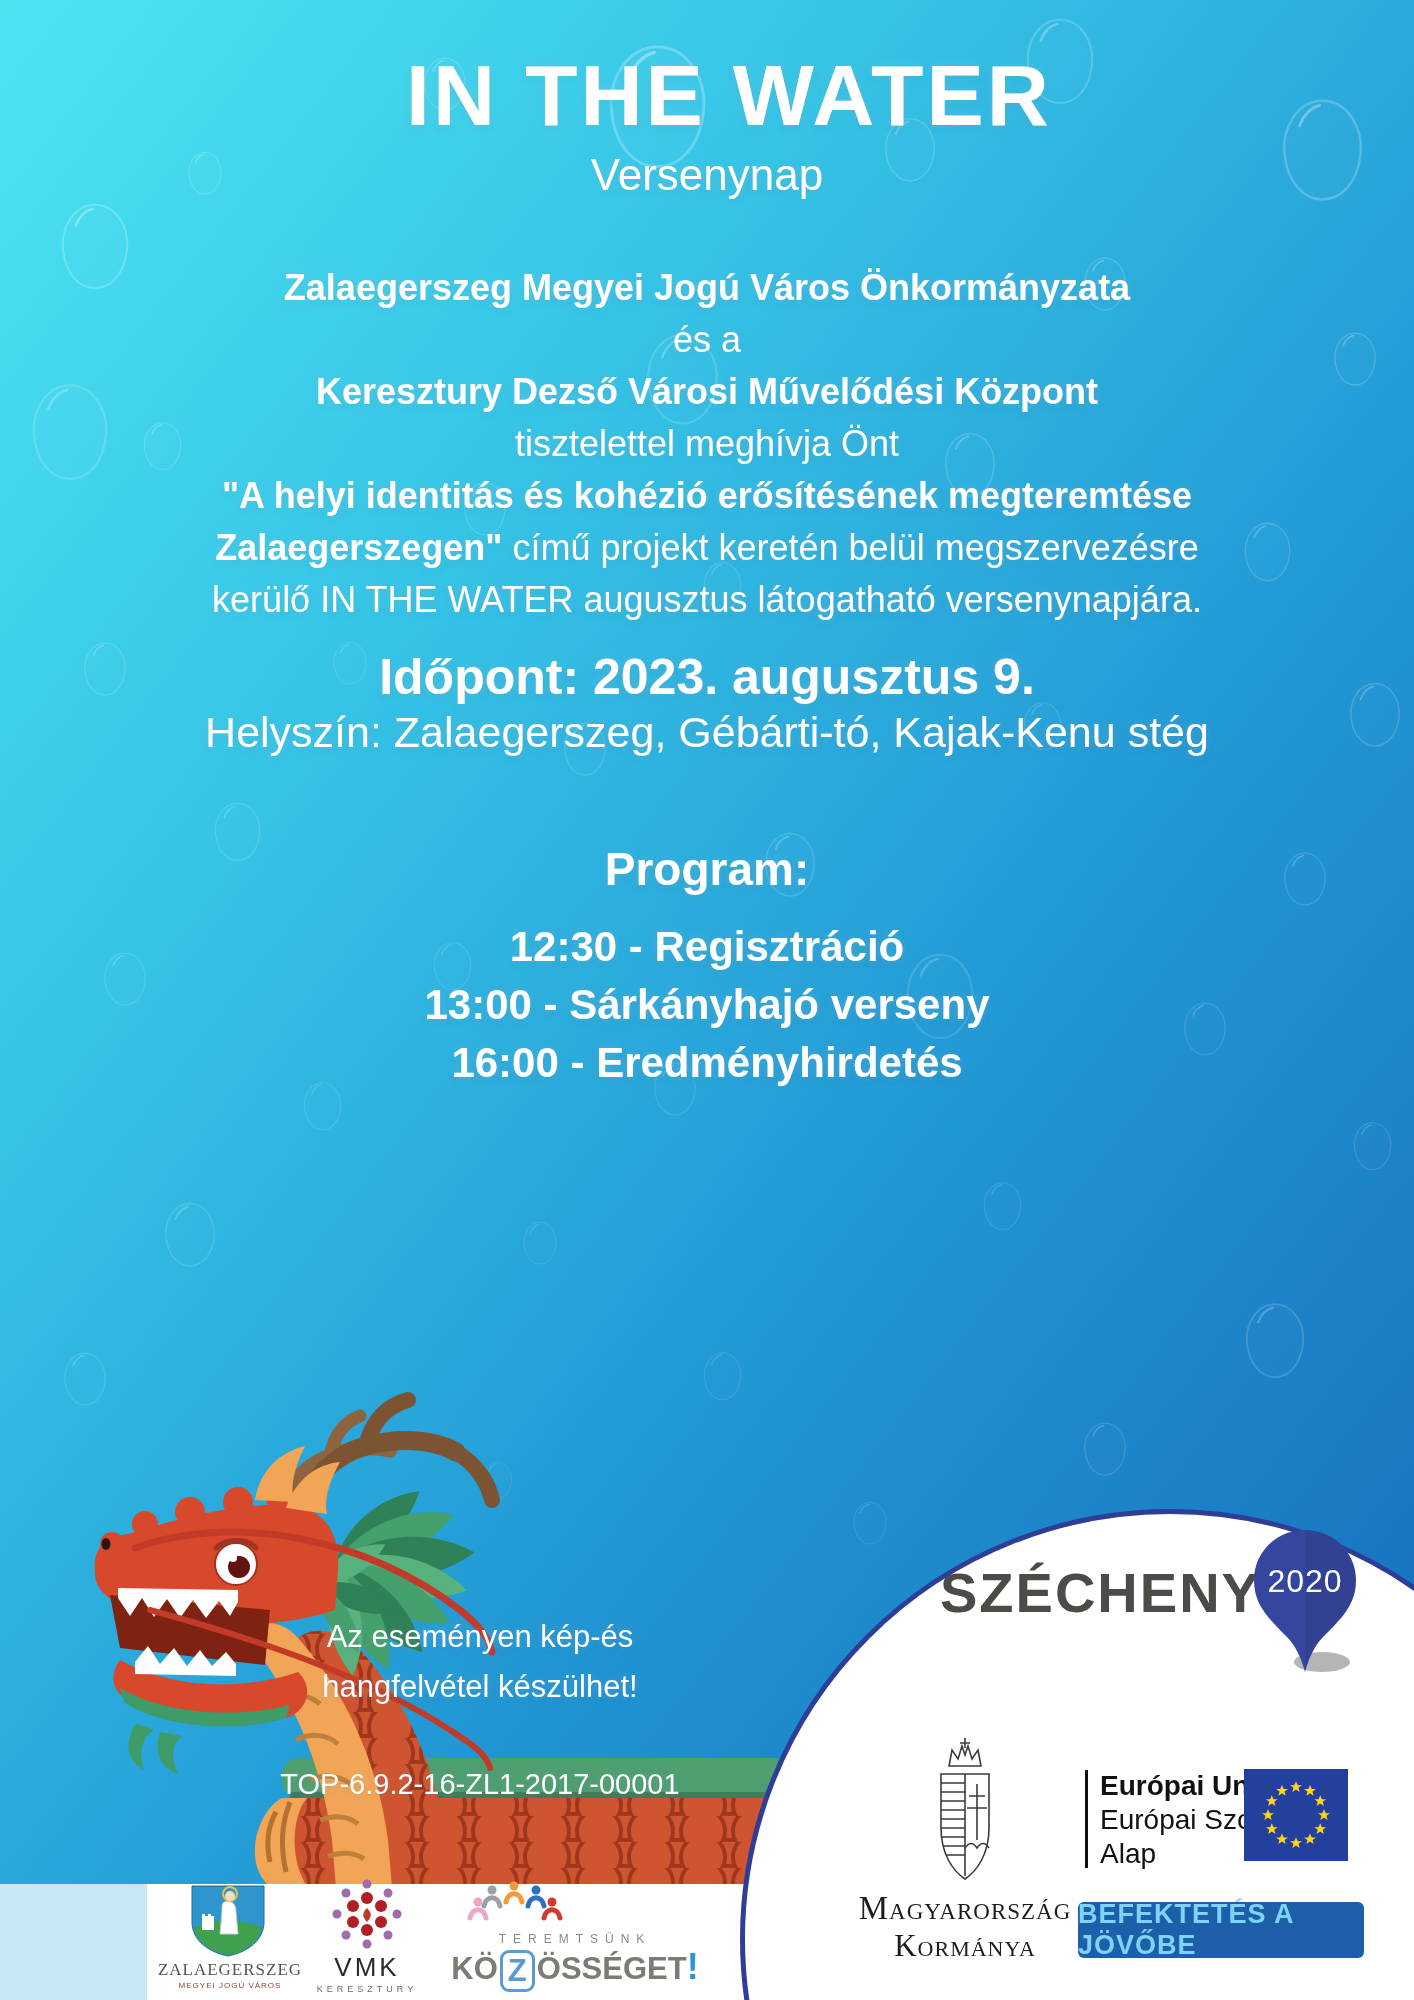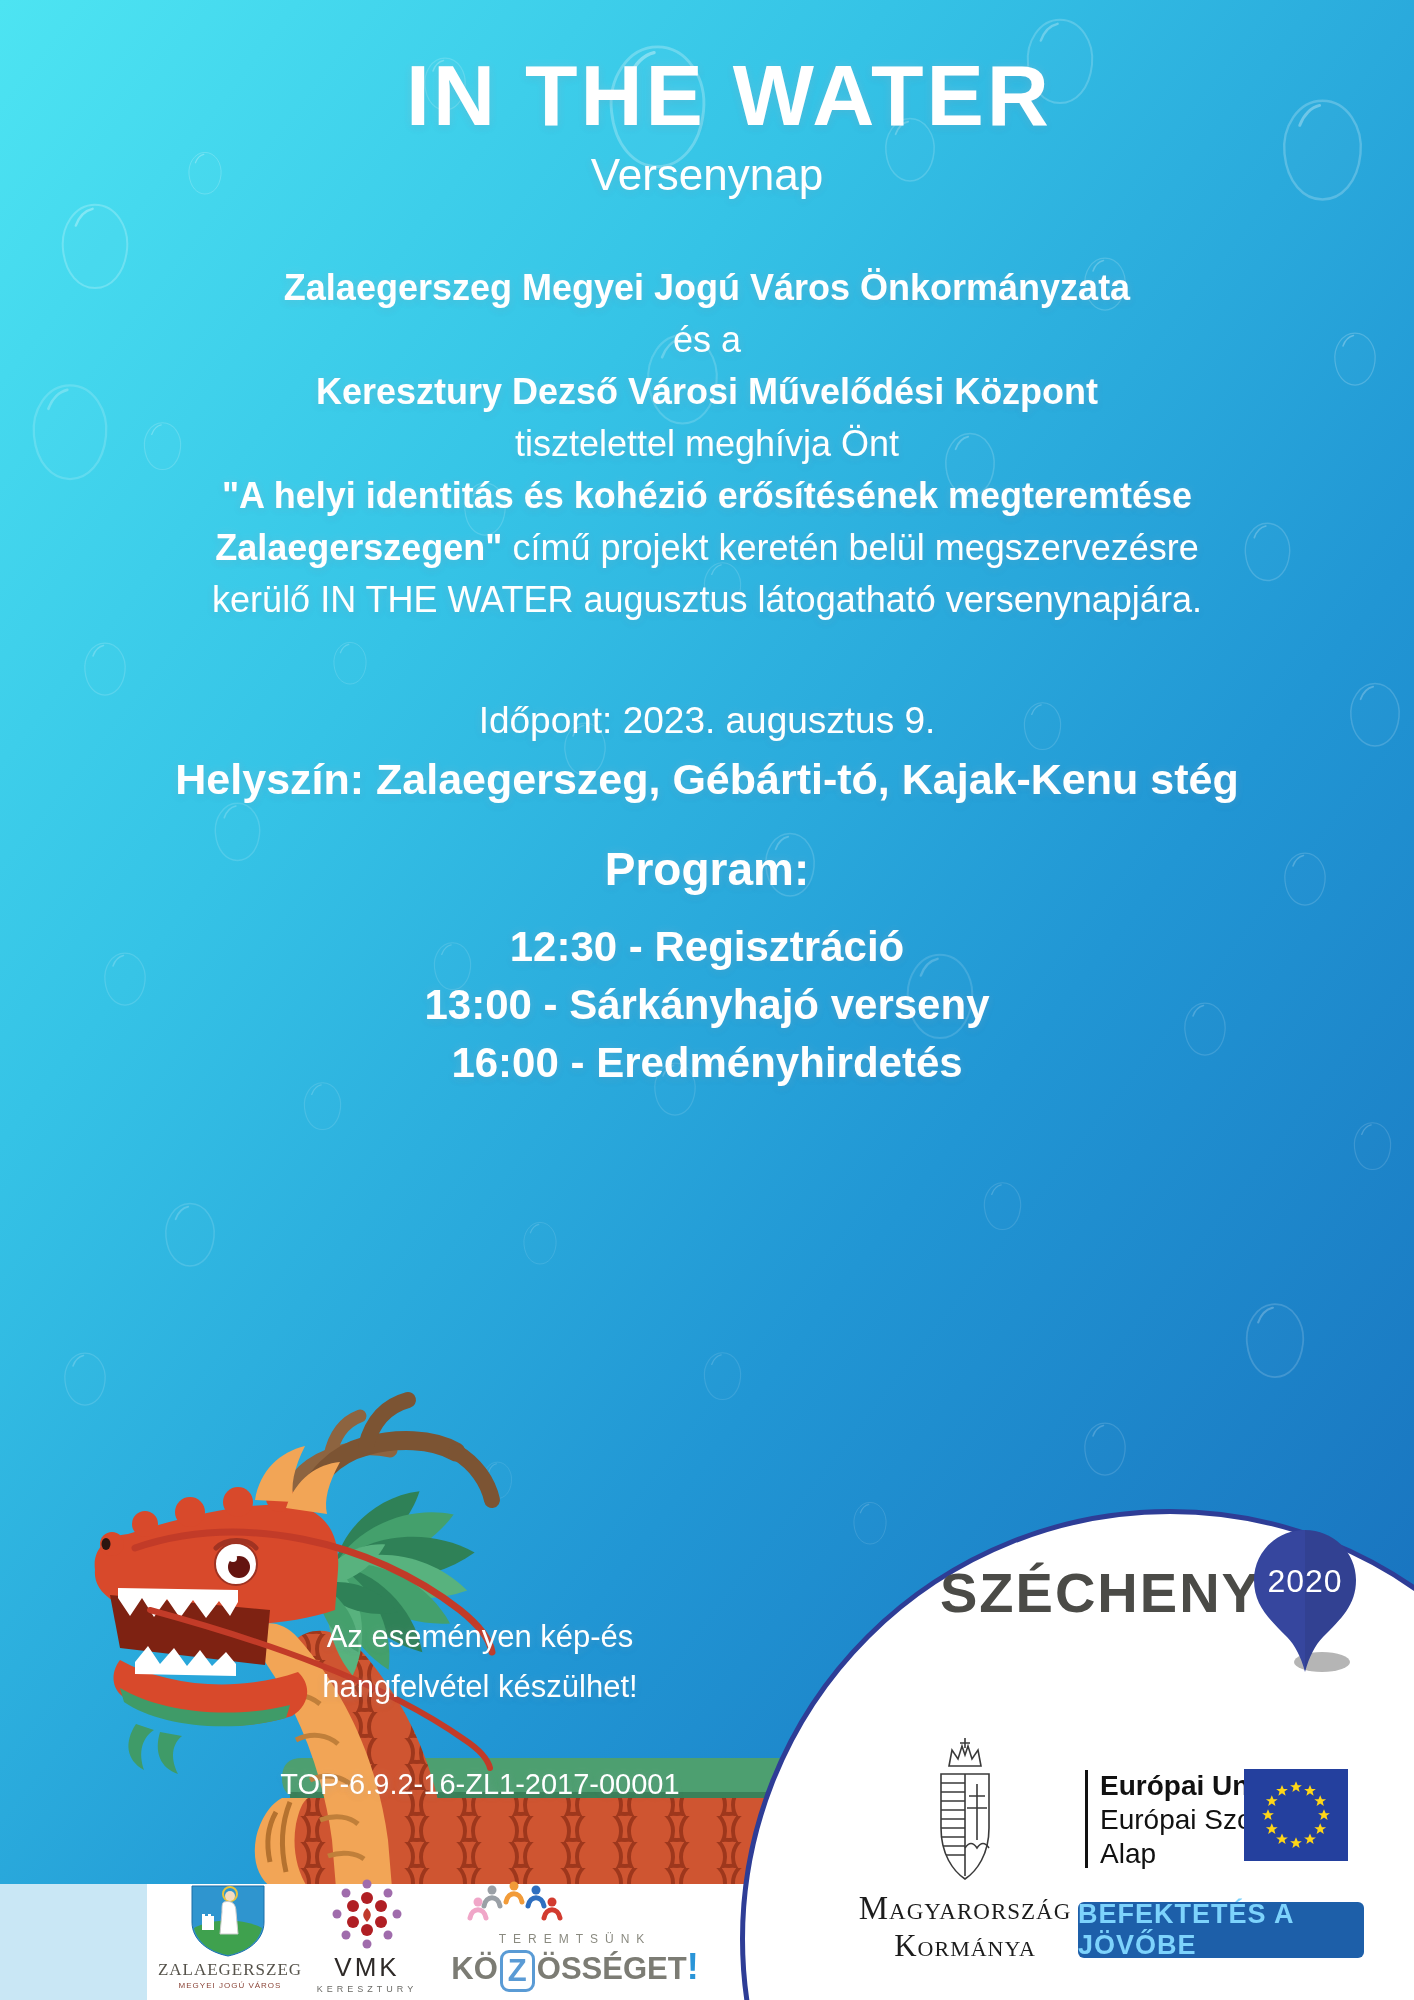--- a/index.html
+++ b/index.html
@@ -8,22 +8,22 @@
     background:linear-gradient(128deg,#4de4f2 0%,#35c3e6 30%,#2196d4 62%,#1668b8 100%);
     font-family:"Liberation Sans",sans-serif;color:#fff;
   }
   .abs{position:absolute;}
   .centered{left:0;width:1414px;text-align:center;}
   .soft{text-shadow:0 2px 8px rgba(10,60,110,0.12), 0 0 10px rgba(255,255,255,0.18);}
   .title{top:46px;font-size:86px;font-weight:bold;letter-spacing:3px;margin-left:22px;}
   .subtitle{top:150px;font-size:44px;font-weight:normal;}
   .intro{top:262px;font-size:36px;line-height:52px;}
   .intro .b{font-weight:bold;}
-  .dt{top:700px;font-size:37px;font-weight:normal;}
-  .loc{top:755px;font-size:43px;font-weight:bold;}
+  .dt{top:648px;font-size:50px;font-weight:bold;}
+  .loc{top:708px;font-size:43px;font-weight:normal;}
   .prog-h{top:842px;font-size:46px;font-weight:bold;}
   .prog{top:918px;font-size:42px;font-weight:bold;line-height:58px;}
   .notice{left:240px;top:1612px;width:480px;text-align:center;font-size:31px;line-height:50px;}
   .code{left:220px;top:1768px;width:520px;text-align:center;font-size:29px;}
   .bubbles{left:0;top:0;width:1414px;height:2000px;}
   .dragon{left:40px;top:1140px;width:740px;height:760px;}
   .strip{left:0;top:1884px;width:770px;height:116px;background:#ffffff;}
   .strip-edge{left:0;top:1884px;width:147px;height:116px;background:#c9e7f5;}
   .big-circle{left:740px;top:1509px;width:860px;height:860px;border-radius:50%;
     background:#ffffff;border:5px solid #2e3d96;box-sizing:border-box;}

